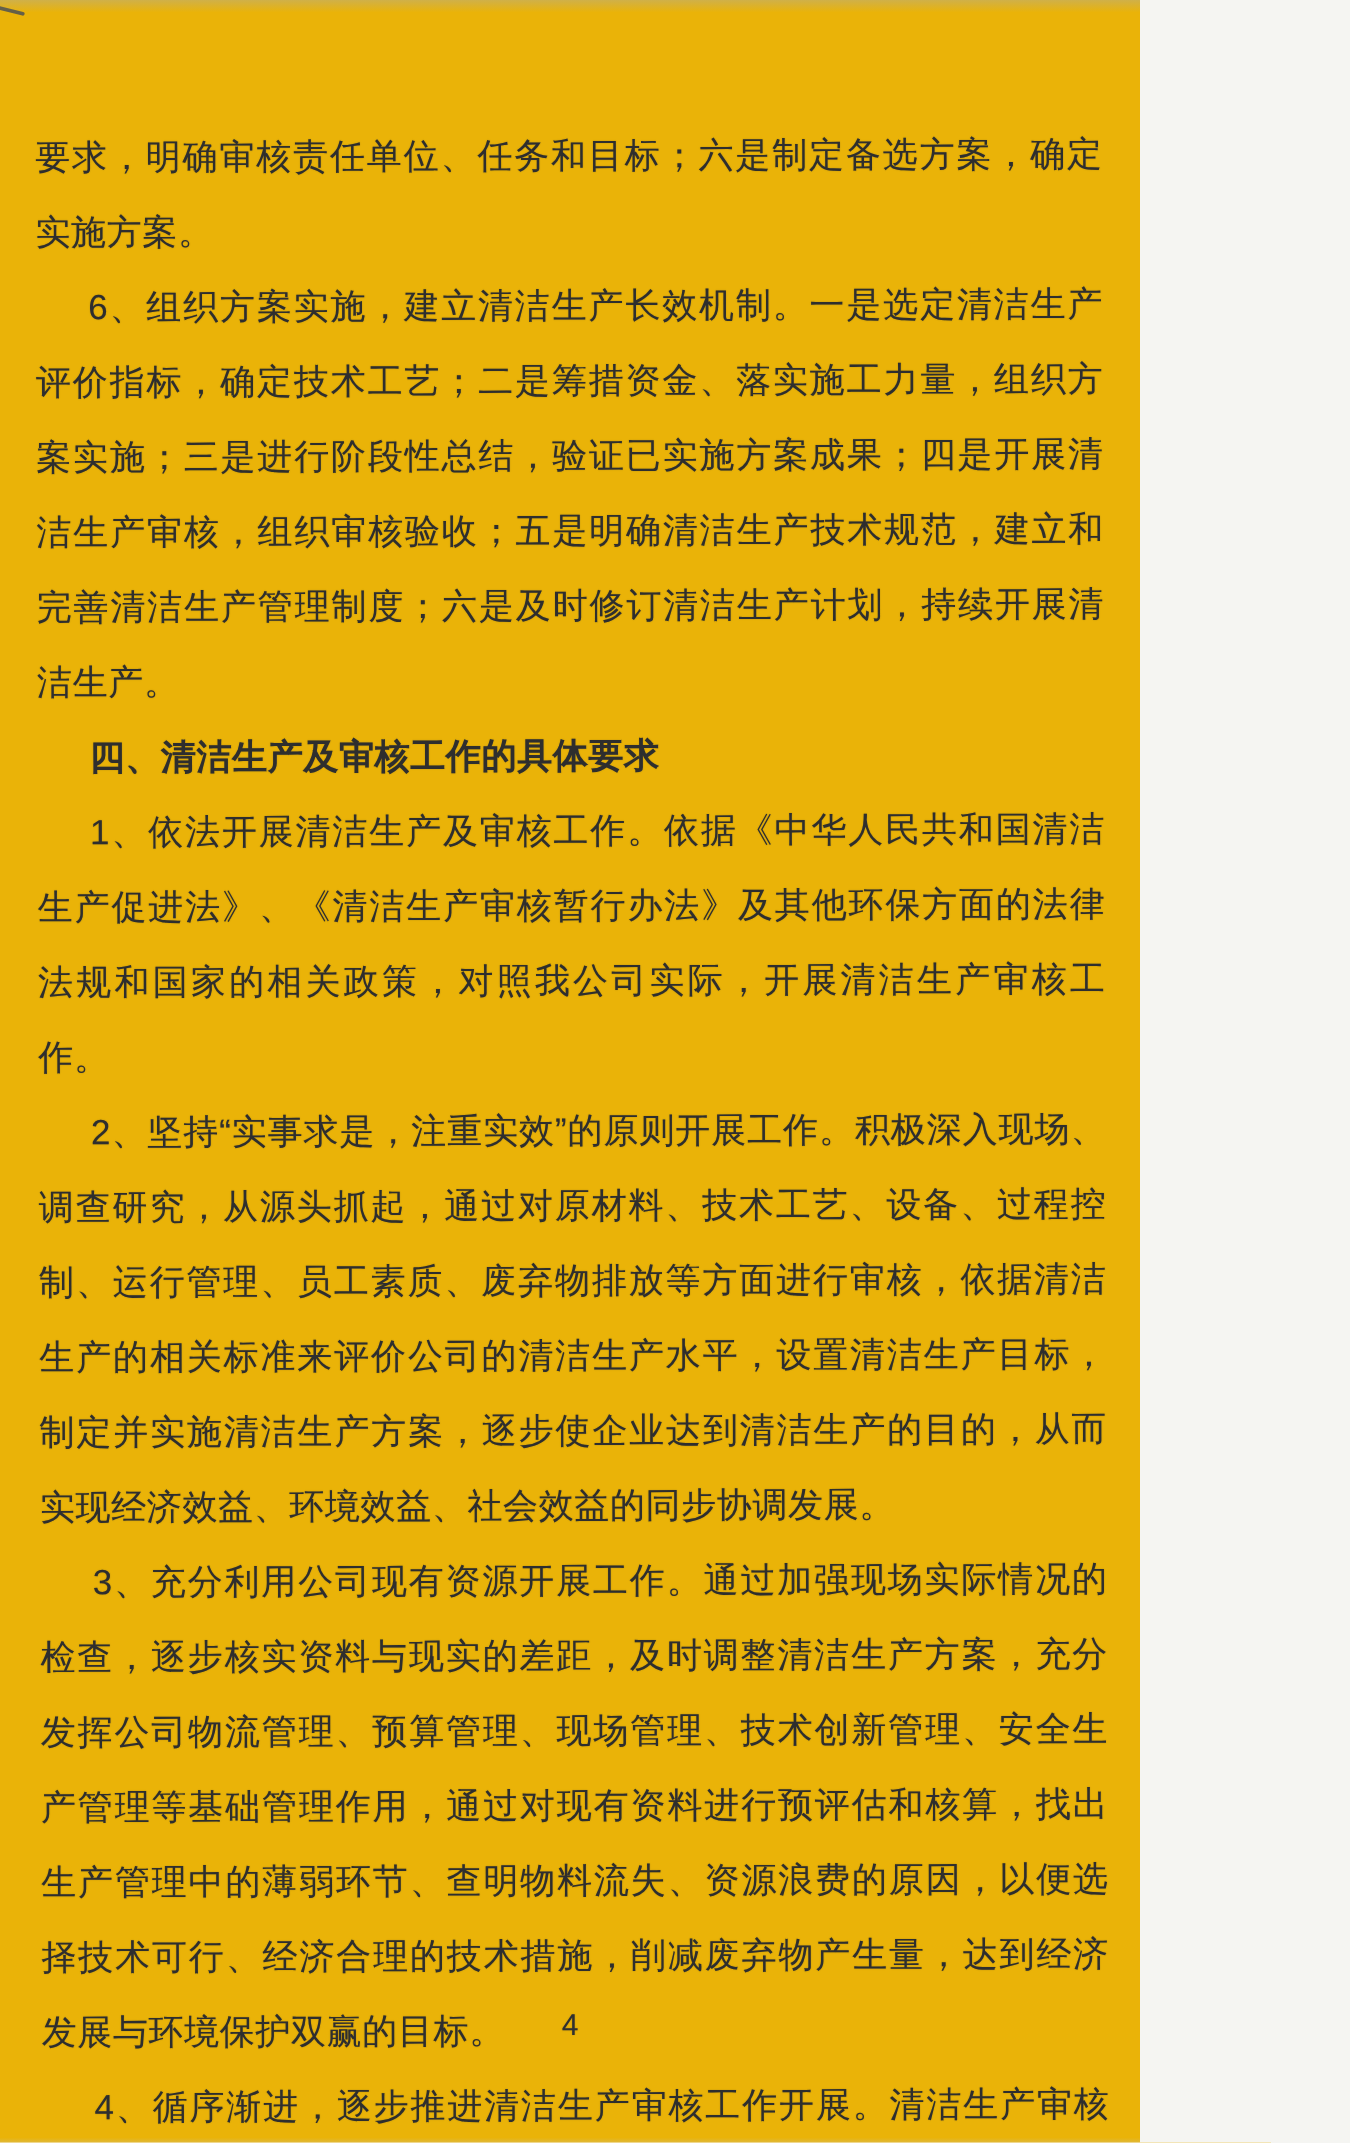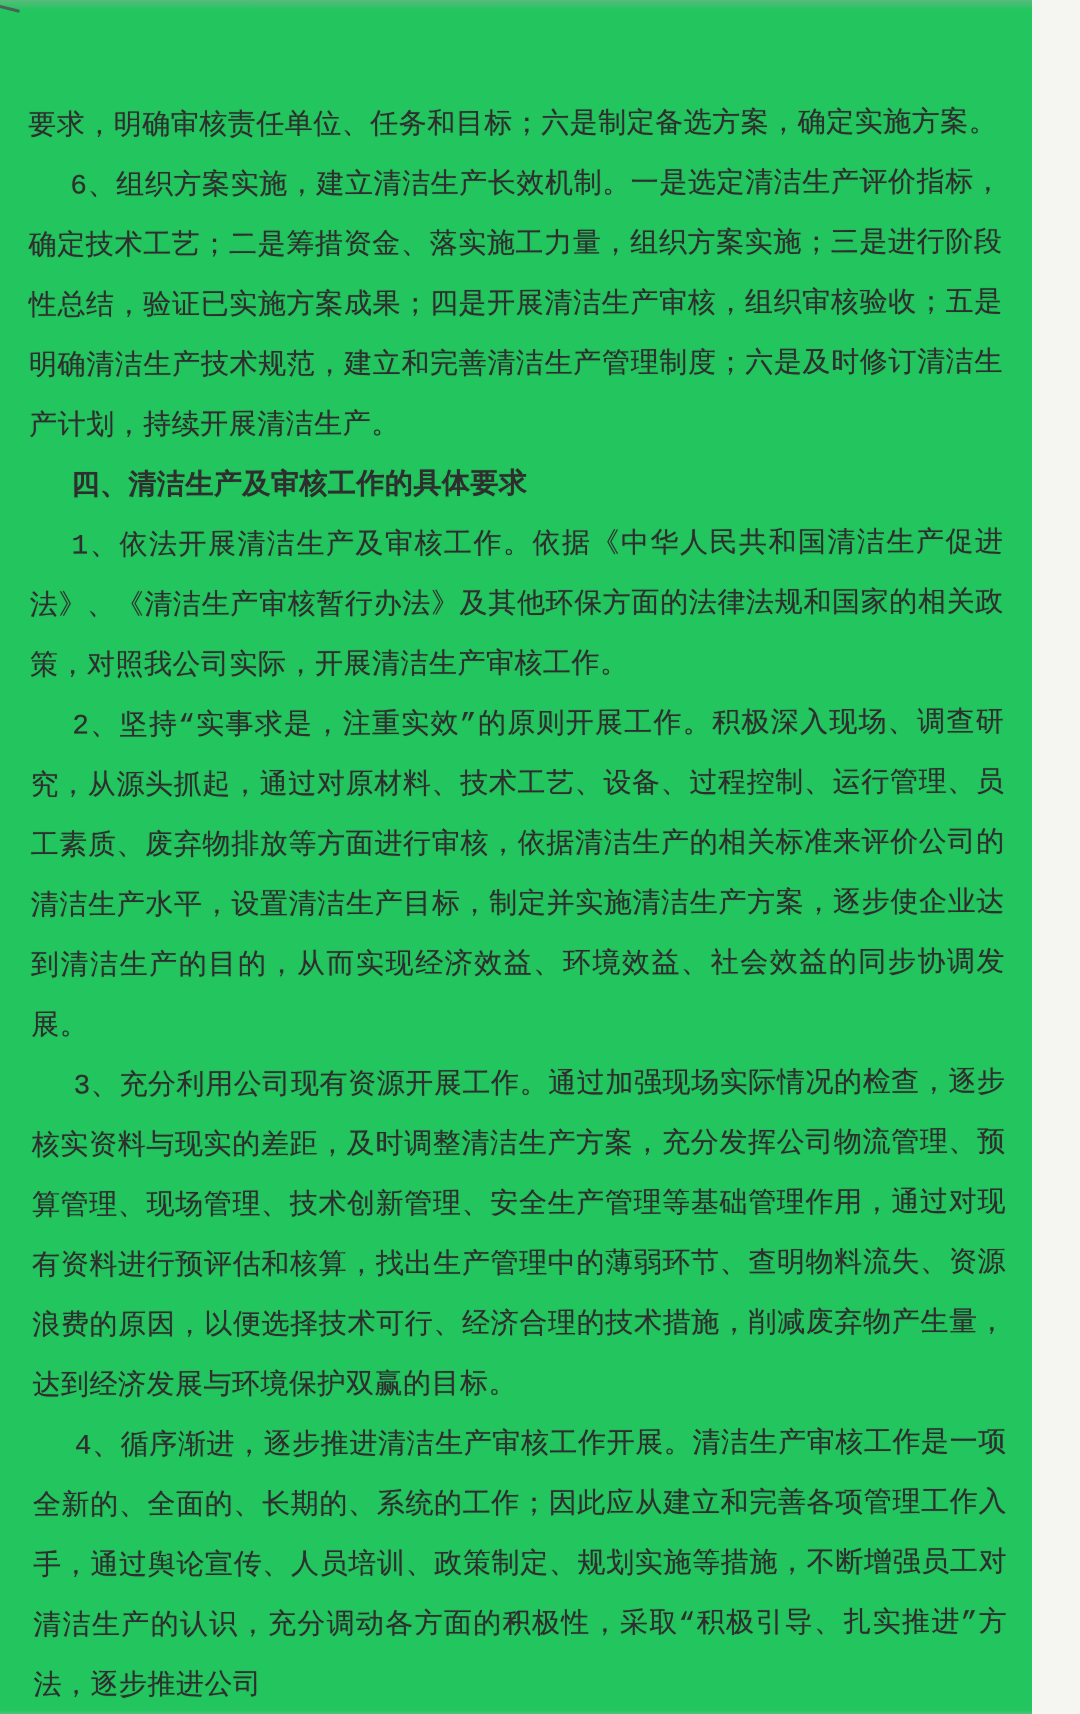--- a/index.html
+++ b/index.html
@@ -6,25 +6,25 @@
   html, body {
     margin: 0;
     padding: 0;
     width: 1080px;
     height: 1714px;
     background: #f5f5f2;
     overflow: hidden;
   }
   .page {
     position: relative;
-    width: 1032px;
+    width: 912px;
     height: 1714px;
-    background: #22c55e;
+    background: #eab308;
     overflow: hidden;
-    font-family: Liberation Mono, monospace;
+    font-family: Liberation Sans, sans-serif;
   }
   
   .top-shade {
     position: absolute;
     top: 0; left: 0; right: 0;
     height: 10px;
     background: linear-gradient(to bottom, rgba(168,172,170,0.40), rgba(168,172,170,0));
     pointer-events: none;
   }
   .bottom-shade {

